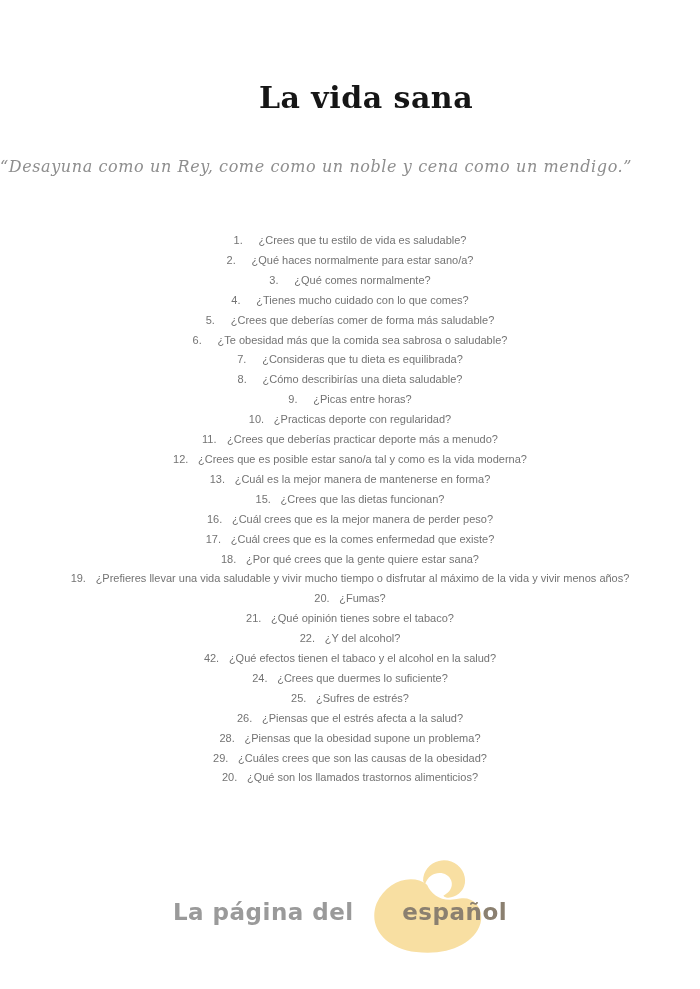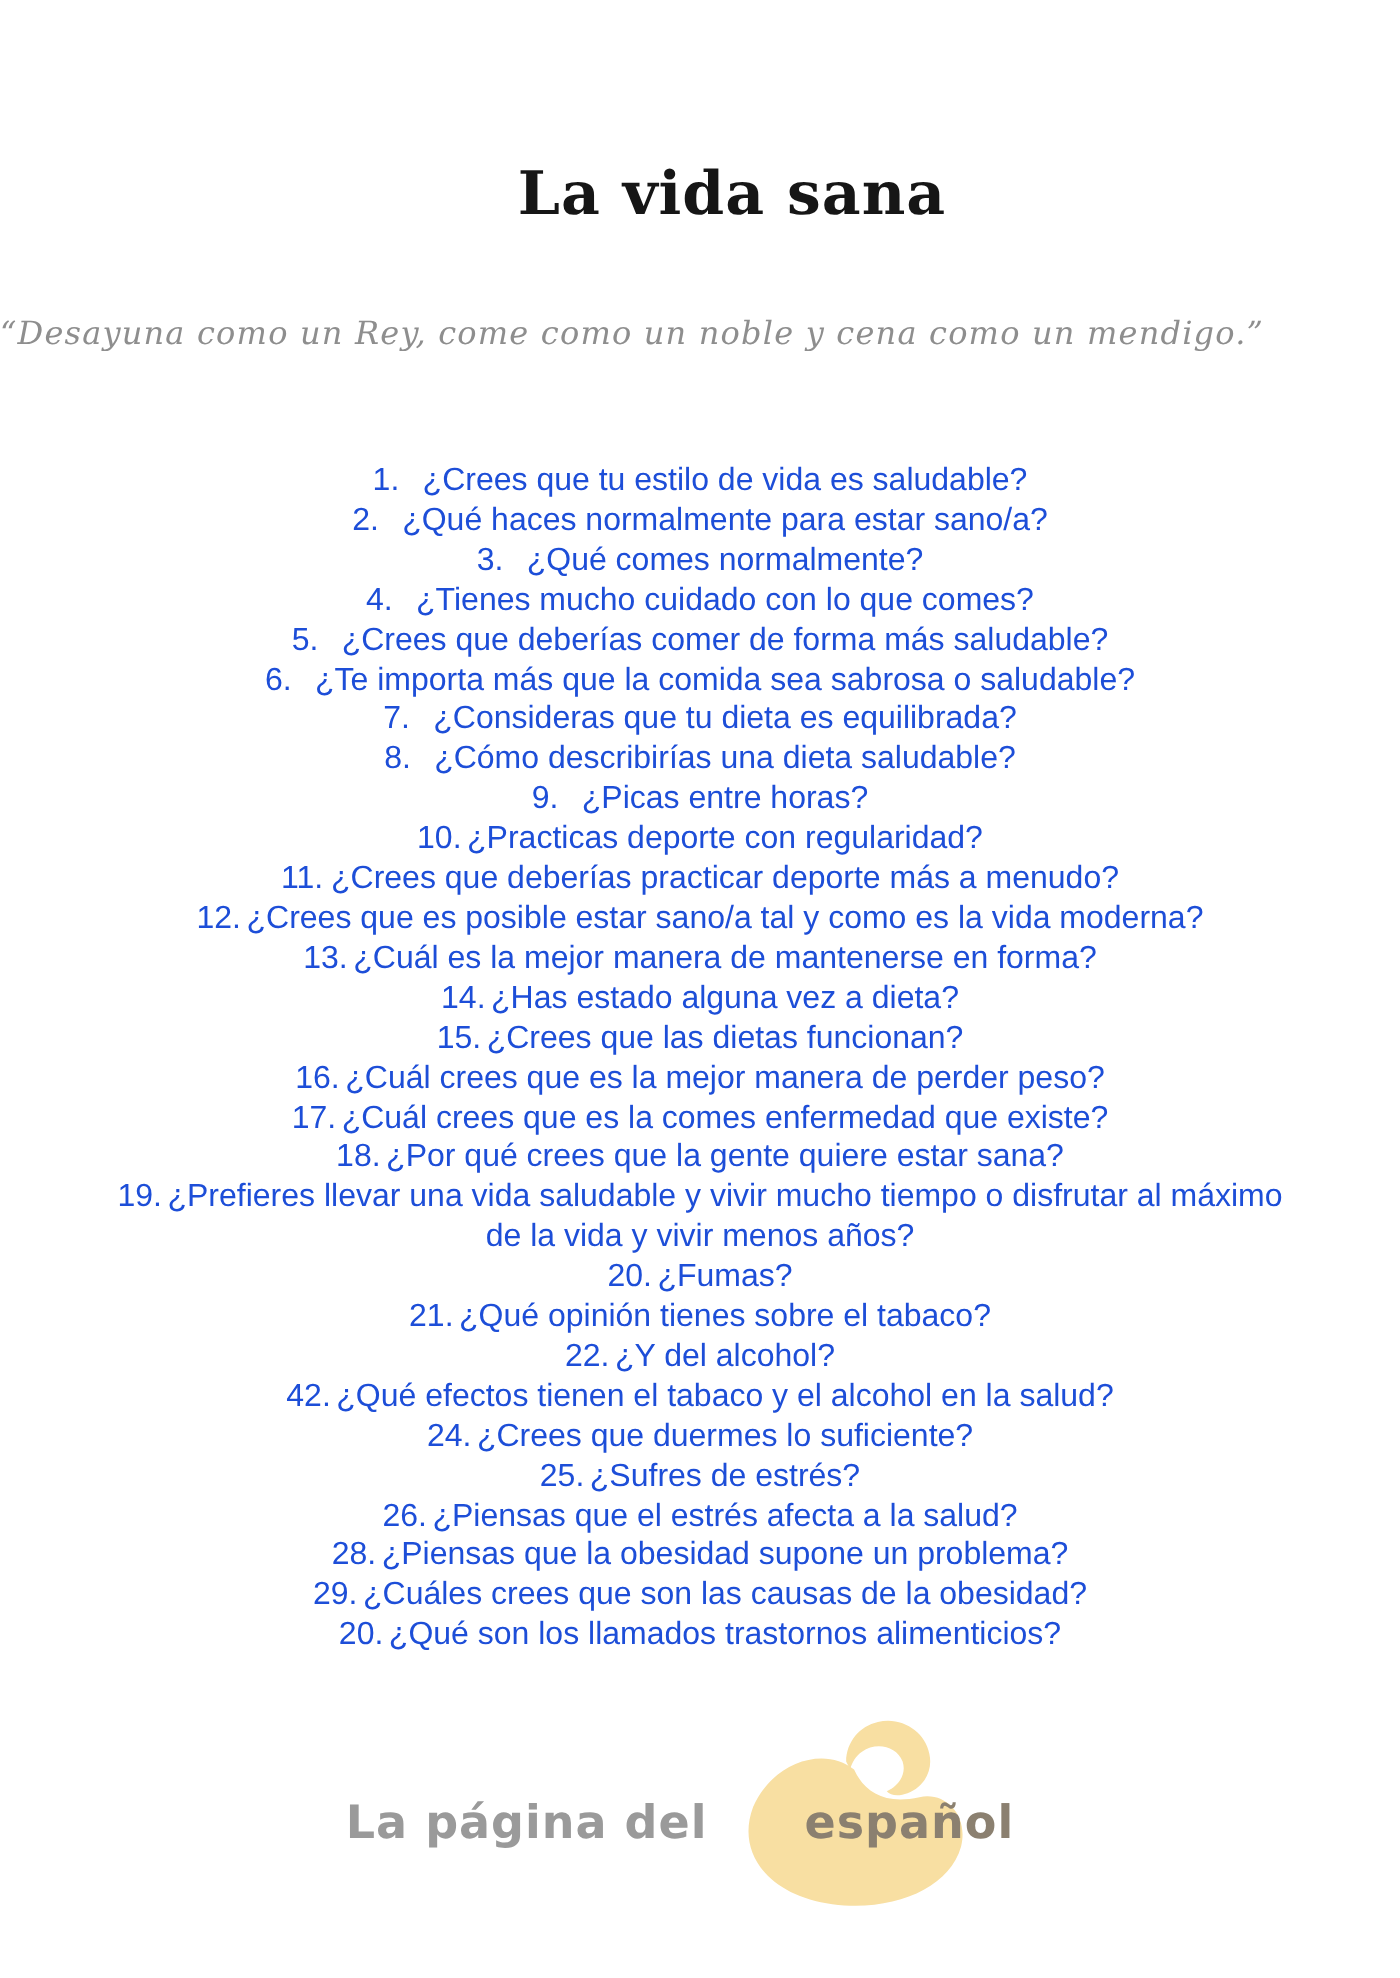--- a/index.html
+++ b/index.html
@@ -39,22 +39,22 @@
   }
   .questions {
     position: absolute;
     top: 231px;
     left: 50%;
     transform: translateX(-50%);
     width: 600px;
     margin: 0;
     padding: 0;
     list-style: none;
-    color: #1d4ed8;
-    font-size: 16px;
+    color: #737373;
+    font-size: 11px;
     line-height: 19.9px;
   }
   .questions li { text-align: center; }
   .q-num {
     display: inline-block;
     min-width: 25px;
     text-align: left;
   }
   .logo-blob {
     position: absolute;
@@ -94,37 +94,36 @@
     <li class="q"><span class="q-num">1.</span><span class="q-text">¿Crees que tu estilo de vida es saludable?</span></li>
 
     <li class="q"><span class="q-num">2.</span><span class="q-text">¿Qué haces normalmente para estar sano/a?</span></li>
 
     <li class="q"><span class="q-num">3.</span><span class="q-text">¿Qué comes normalmente?</span></li>
 
     <li class="q"><span class="q-num">4.</span><span class="q-text">¿Tienes mucho cuidado con lo que comes?</span></li>
 
     <li class="q"><span class="q-num">5.</span><span class="q-text">¿Crees que deberías comer de forma más saludable?</span></li>
 
-    <li class="q"><span class="q-num">6.</span><span class="q-text">¿Te importa más que la comida sea sabrosa o saludable?</span></li>
+    <li class="q"><span class="q-num">6.</span><span class="q-text">¿Te obesidad más que la comida sea sabrosa o saludable?</span></li>
 
     <li class="q"><span class="q-num">7.</span><span class="q-text">¿Consideras que tu dieta es equilibrada?</span></li>
 
     <li class="q"><span class="q-num">8.</span><span class="q-text">¿Cómo describirías una dieta saludable?</span></li>
 
     <li class="q"><span class="q-num">9.</span><span class="q-text">¿Picas entre horas?</span></li>
 
     <li class="q"><span class="q-num">10.</span><span class="q-text">¿Practicas deporte con regularidad?</span></li>
 
     <li class="q"><span class="q-num">11.</span><span class="q-text">¿Crees que deberías practicar deporte más a menudo?</span></li>
 
     <li class="q"><span class="q-num">12.</span><span class="q-text">¿Crees que es posible estar sano/a tal y como es la vida moderna?</span></li>
 
     <li class="q"><span class="q-num">13.</span><span class="q-text">¿Cuál es la mejor manera de mantenerse en forma?</span></li>
 
-    <li class="q"><span class="q-num">14.</span><span class="q-text">¿Has estado alguna vez a dieta?</span></li>
 
     <li class="q"><span class="q-num">15.</span><span class="q-text">¿Crees que las dietas funcionan?</span></li>
 
     <li class="q"><span class="q-num">16.</span><span class="q-text">¿Cuál crees que es la mejor manera de perder peso?</span></li>
 
     <li class="q"><span class="q-num">17.</span><span class="q-text">¿Cuál crees que es la comes enfermedad que existe?</span></li>
 
     <li class="q"><span class="q-num">18.</span><span class="q-text">¿Por qué crees que la gente quiere estar sana?</span></li>
 
     <li class="q"><span class="q-num">19.</span><span class="q-text">¿Prefieres llevar una vida saludable y vivir mucho tiempo o disfrutar al máximo de la vida y vivir menos años?</span></li>

